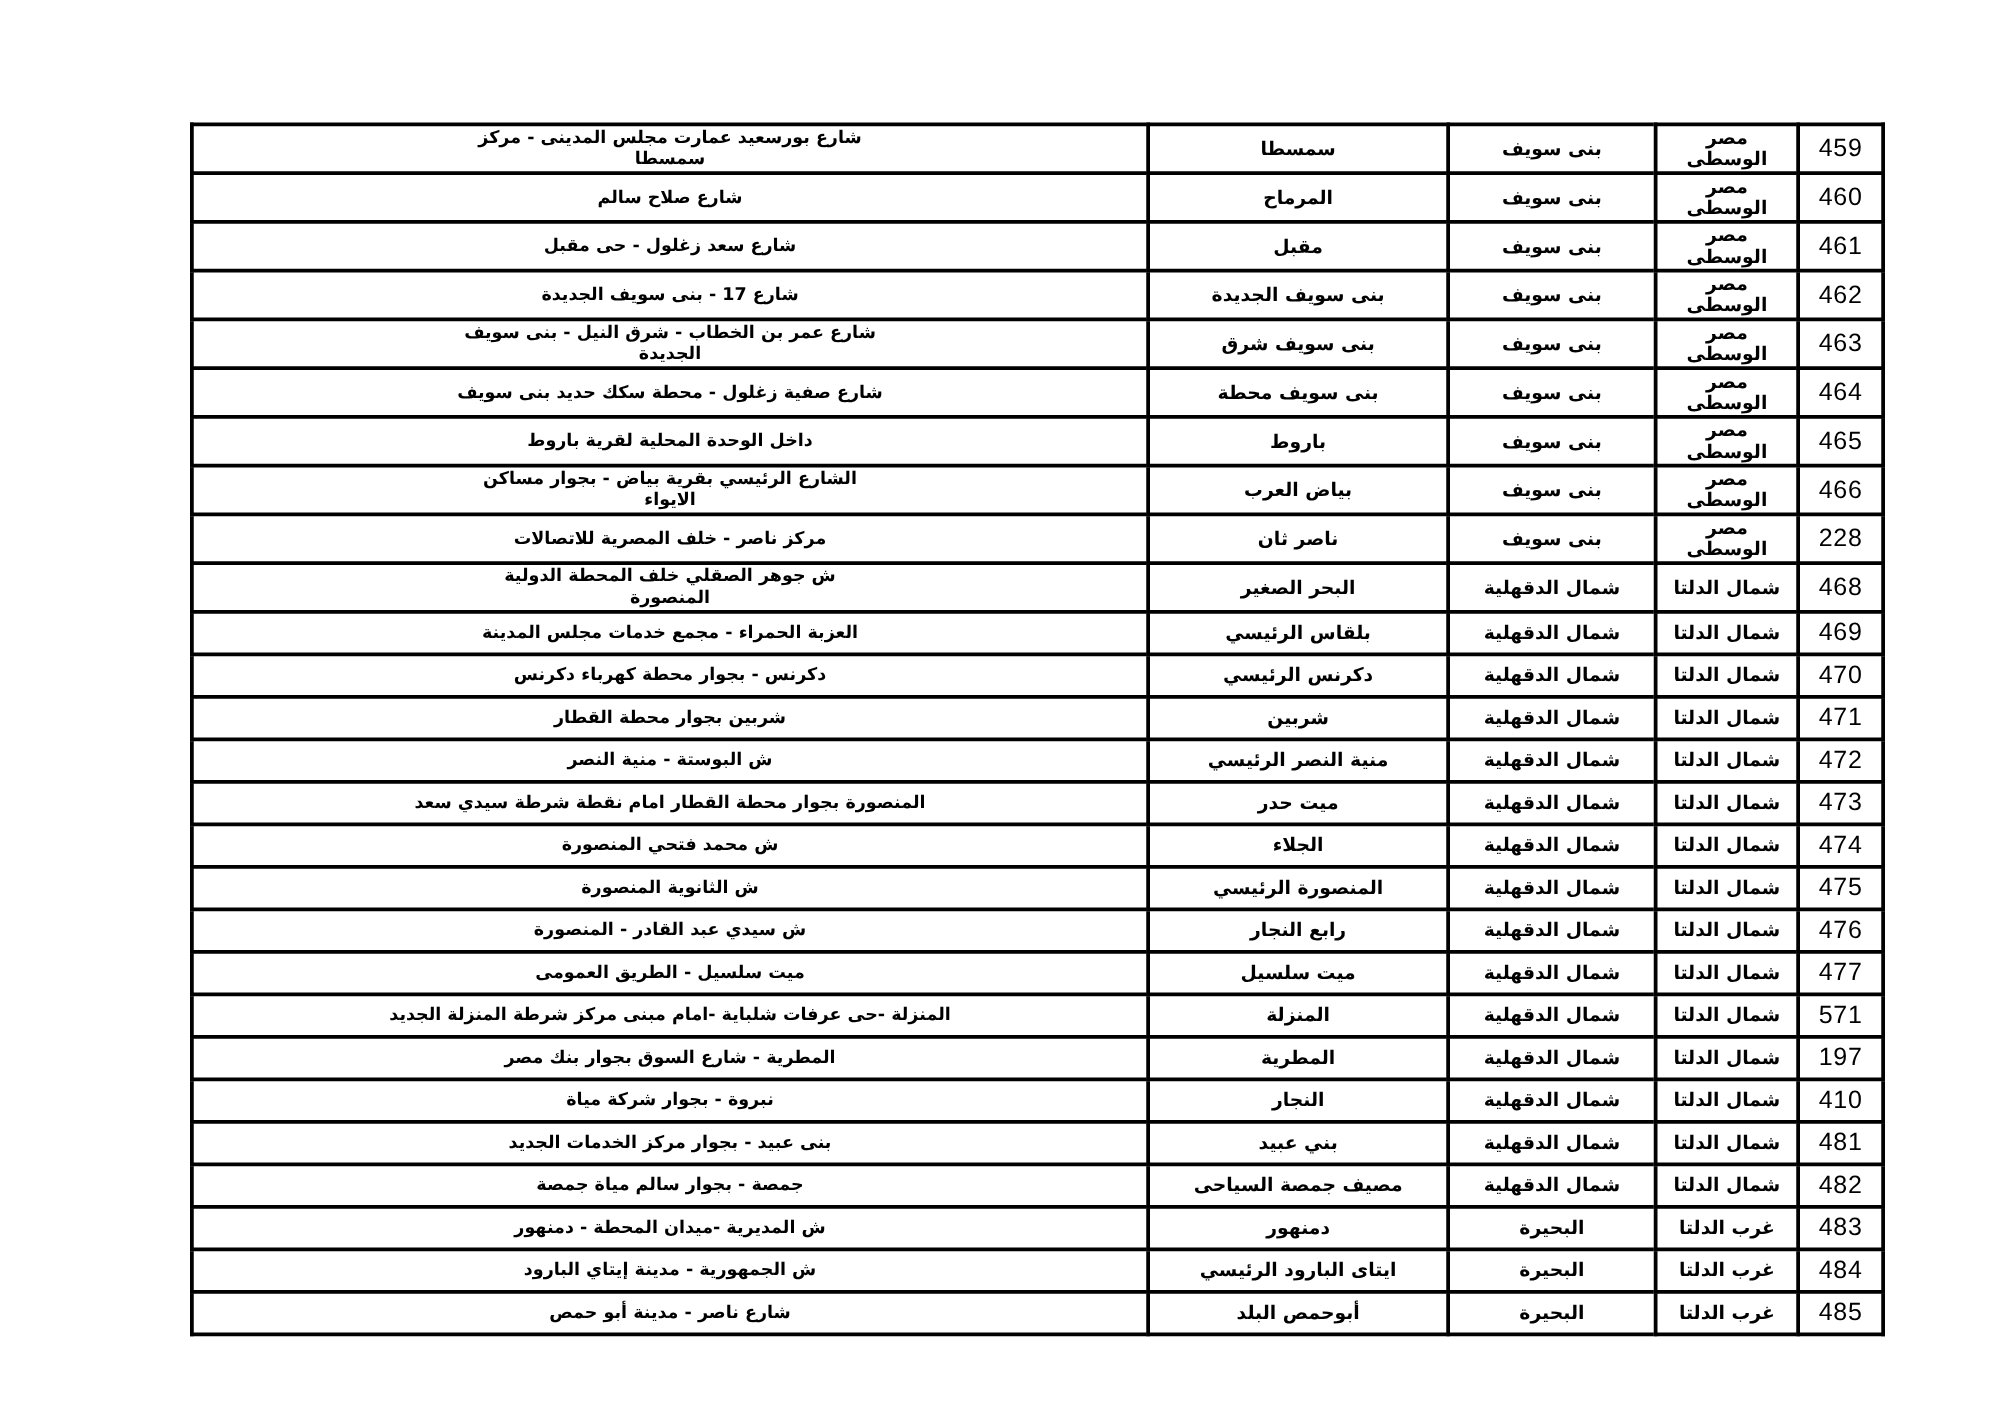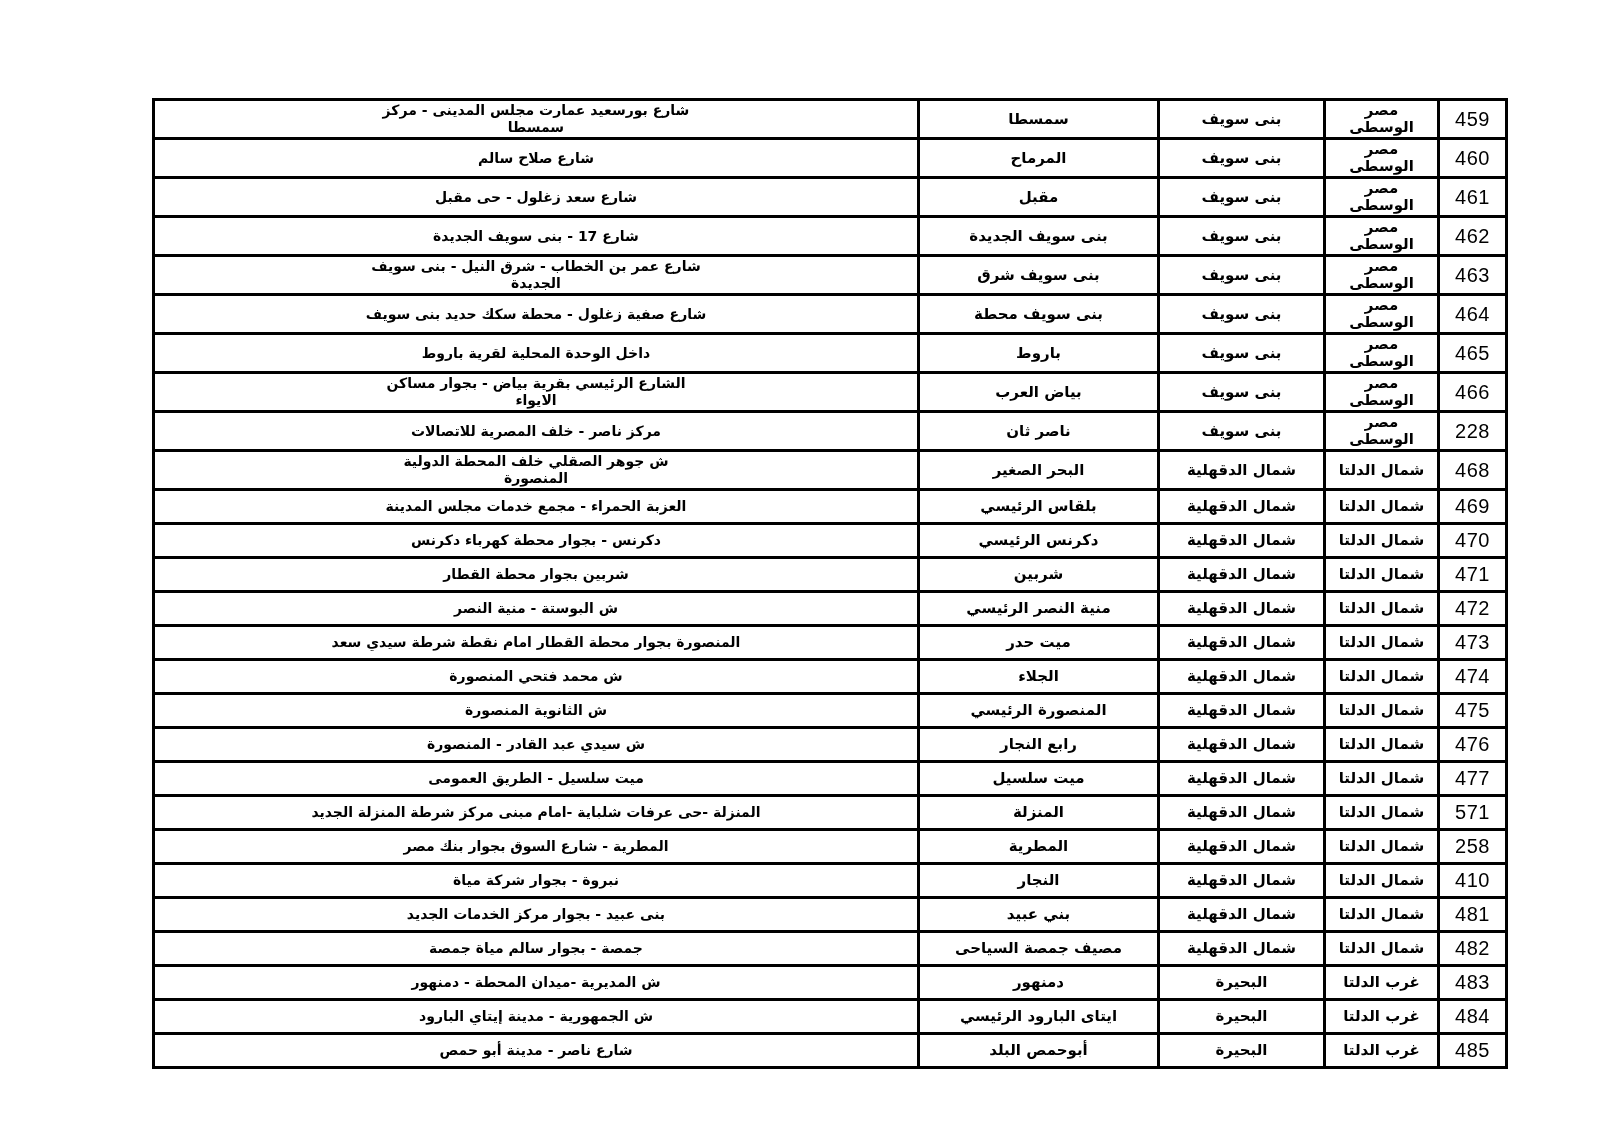--- a/index.html
+++ b/index.html
@@ -181,21 +181,21 @@
     <td class="cell-address">ميت سلسيل - الطريق العمومى</td>
   </tr>
         <tr>
     <td class="cell-number">571</td>
     <td class="cell-region">شمال الدلتا</td>
     <td class="cell-governorate">شمال الدقهلية</td>
     <td class="cell-area">المنزلة</td>
     <td class="cell-address">المنزلة -حى عرفات شلباية -امام مبنى مركز شرطة المنزلة الجديد</td>
   </tr>
         <tr>
-    <td class="cell-number">258</td>
+    <td class="cell-number">197</td>
     <td class="cell-region">شمال الدلتا</td>
     <td class="cell-governorate">شمال الدقهلية</td>
     <td class="cell-area">المطرية</td>
     <td class="cell-address">المطرية - شارع السوق بجوار بنك مصر</td>
   </tr>
         <tr>
     <td class="cell-number">410</td>
     <td class="cell-region">شمال الدلتا</td>
     <td class="cell-governorate">شمال الدقهلية</td>
     <td class="cell-area">النجار</td>

